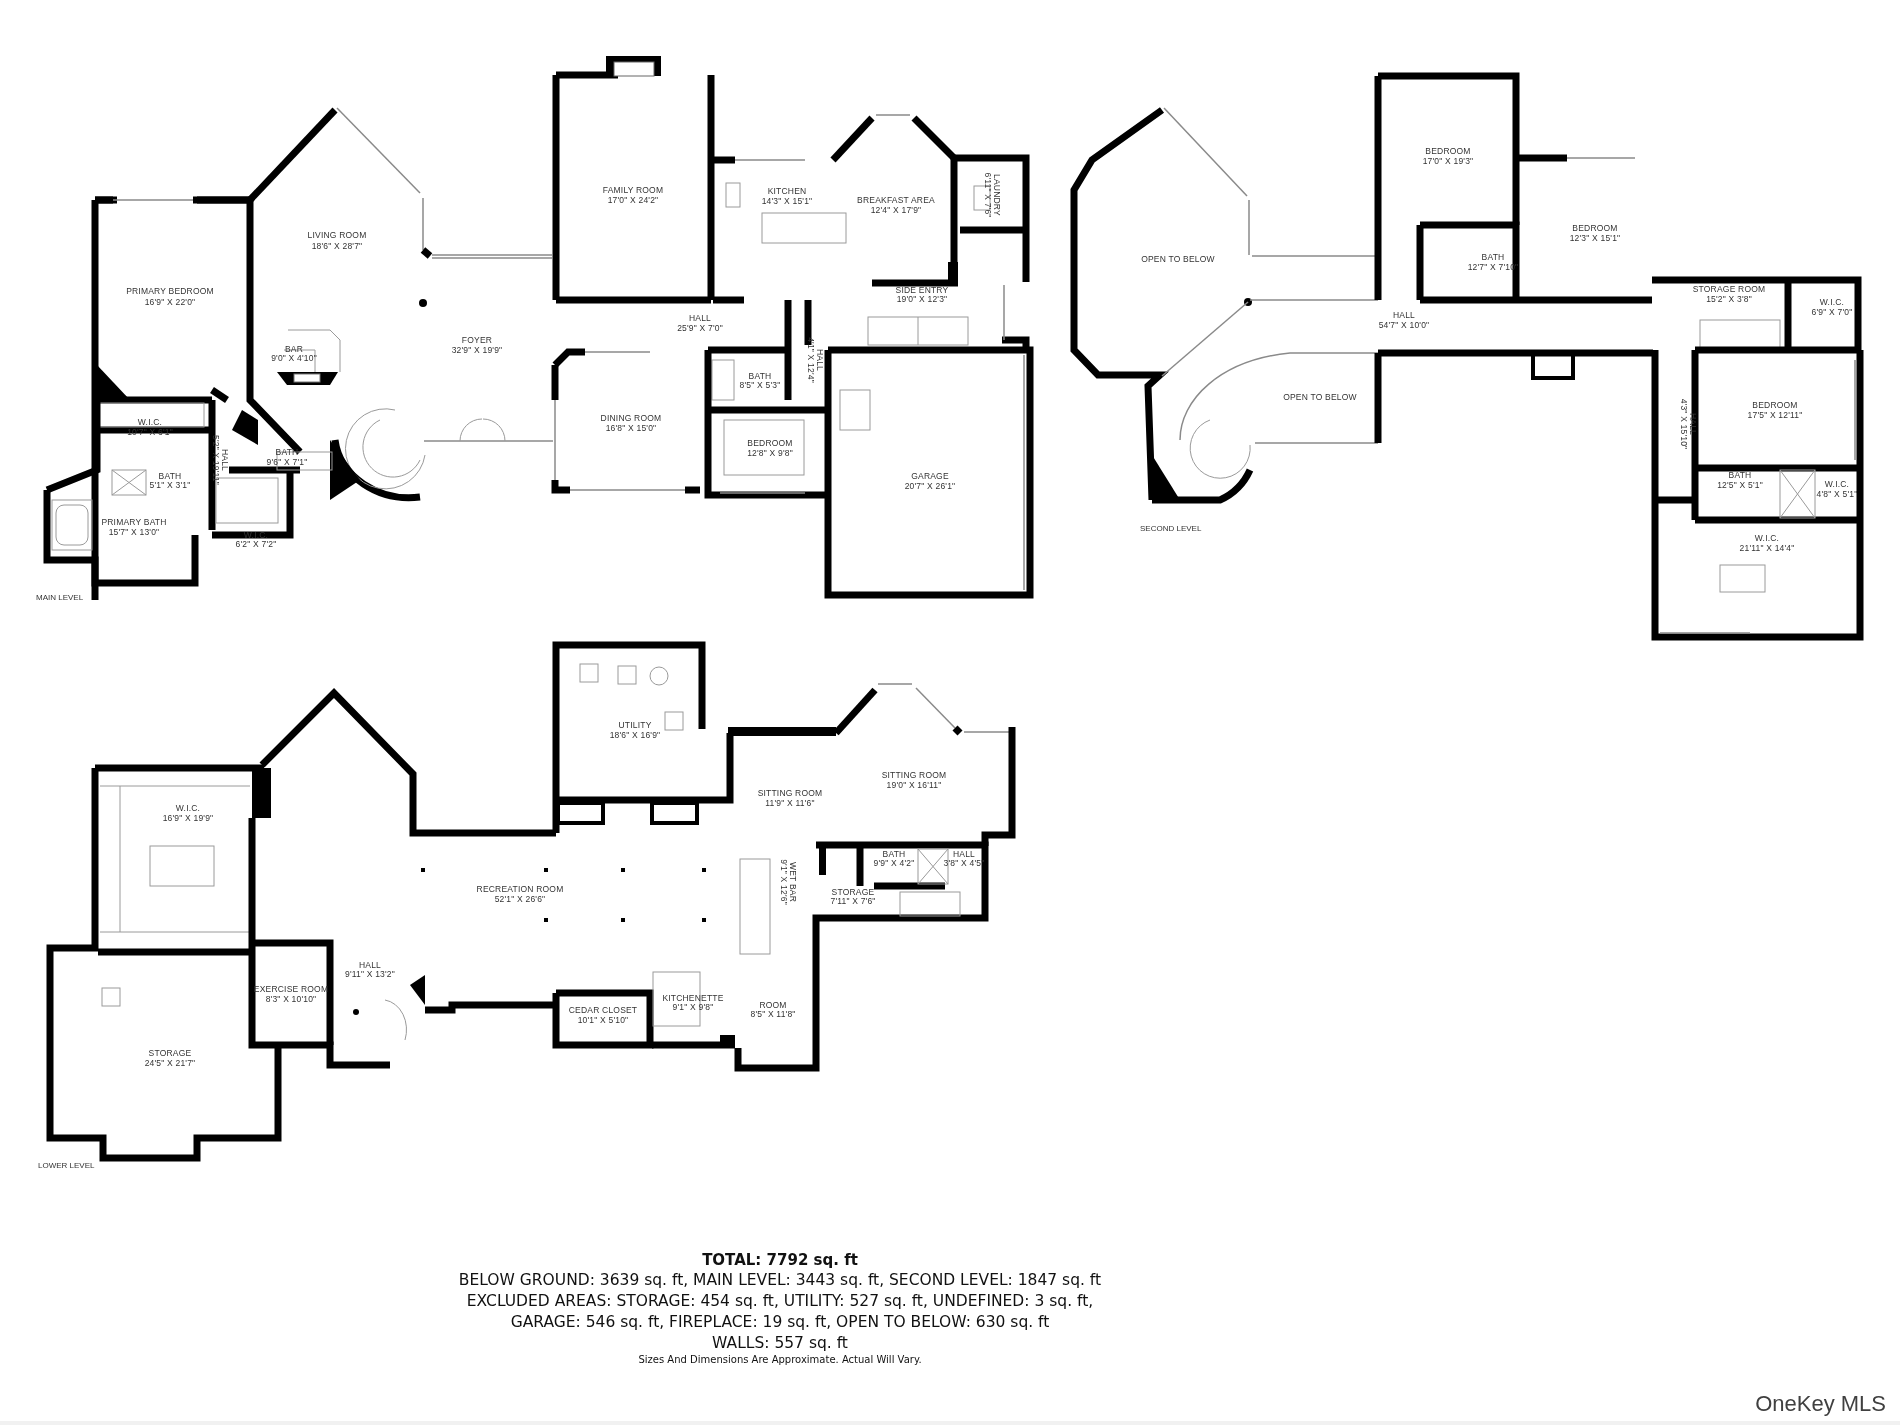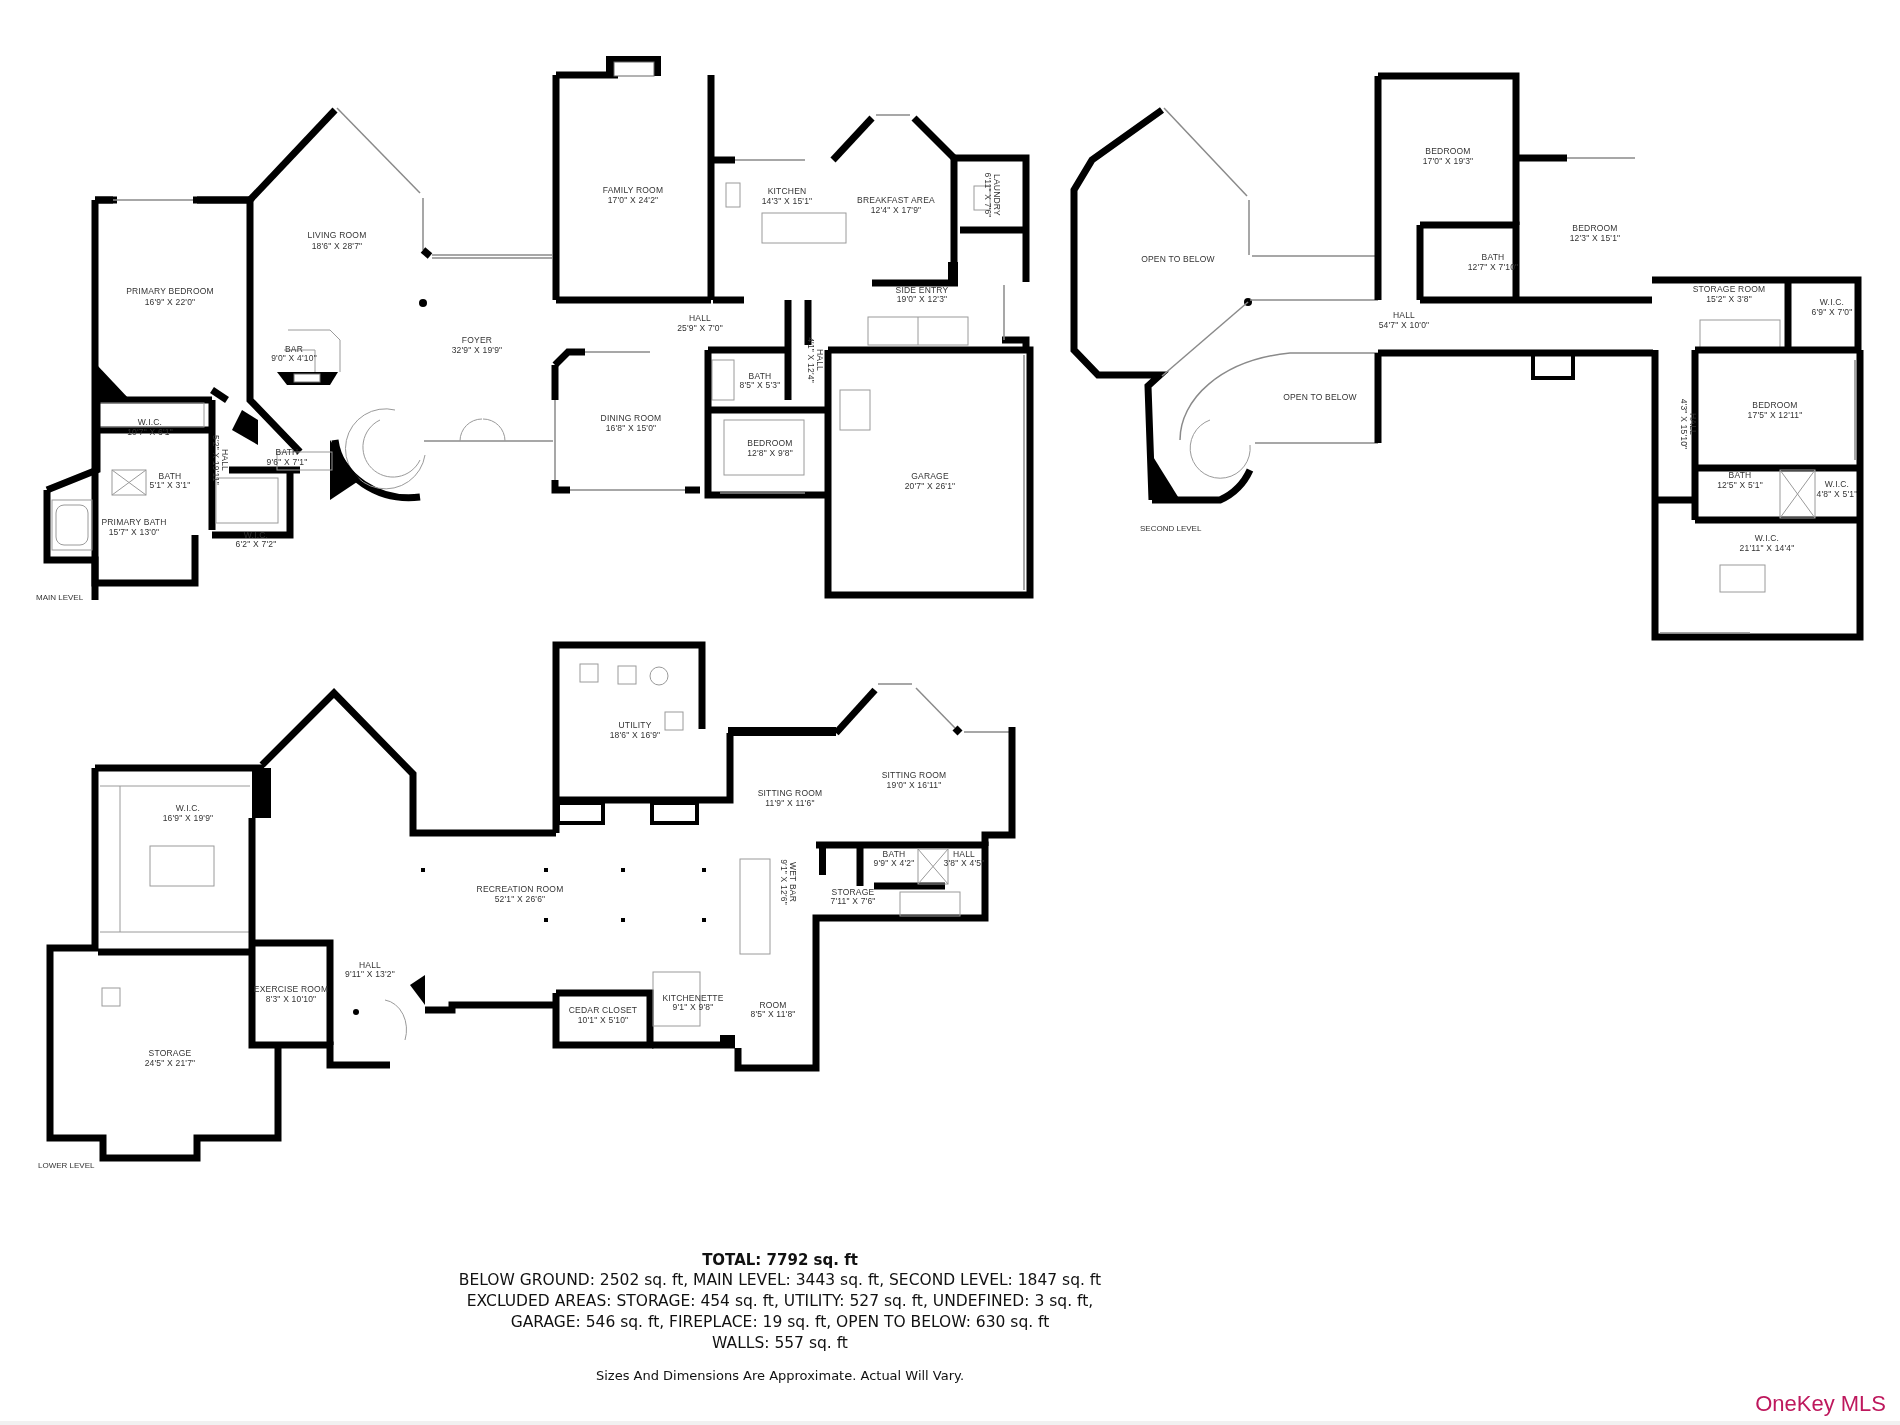--- a/index.html
+++ b/index.html
@@ -8,22 +8,22 @@
   .wall{fill:none;stroke:#000;stroke-width:7;stroke-linejoin:miter;}
   .wall-thin{fill:none;stroke:#000;stroke-width:4;}
   .win{fill:none;stroke:#8a8a8a;stroke-width:1.5;}
   .fix{fill:none;stroke:#9a9a9a;stroke-width:1;}
   .solid{fill:#000;}
   .room-label{font-family:"Liberation Sans",sans-serif;font-size:8.5px;fill:#333;text-anchor:middle;letter-spacing:0.2px;}
   .level-label{font-family:"Liberation Sans",sans-serif;font-size:8px;fill:#333;}
   #summary{position:absolute;left:0;top:1250px;width:1560px;text-align:center;color:#111;font-family:"DejaVu Sans",sans-serif;}
   #summary .total{font-size:15px;font-weight:bold;line-height:20px;}
   #summary .line{font-size:15.5px;line-height:21px;}
-  #summary .disclaimer{font-size:13px;margin-top:14px;}
-  #watermark{position:absolute;right:14px;bottom:8px;font-family:"Liberation Sans",sans-serif;font-size:22px;color:#be185d;}
+  #summary .disclaimer{font-size:10px;}
+  #watermark{position:absolute;right:14px;bottom:8px;font-family:"Liberation Sans",sans-serif;font-size:22px;color:#404040;}
   #bottom-rule{position:absolute;left:0;bottom:0;width:1900px;height:4px;background:#f1f1f1;}
 </style>
 </head>
 <body>
 
 <svg id="plan" viewBox="0 0 1900 1425" xmlns="http://www.w3.org/2000/svg">
 
   <g>
 
     <path class="wall" d="M95,200 L95,600 M95,200 L117,200 M197,200 L250,200 L250,200 M247,200 L250,200"></path>
@@ -329,21 +329,21 @@
     <text class="room-label" x="773" y="1008">ROOM</text>
     <text class="room-label" x="773" y="1017">8'5" X 11'8"</text>
     <text class="room-label" x="170" y="1056">STORAGE</text>
     <text class="room-label" x="170" y="1066">24'5" X 21'7"</text>
     <text class="level-label" x="38" y="1168">LOWER LEVEL</text>
   </g>
 </svg>
 
 <div id="summary">
   <div class="total">TOTAL: 7792 sq. ft</div>
-  <div class="line">BELOW GROUND: 2502 sq. ft, MAIN LEVEL: 3443 sq. ft, SECOND LEVEL: 1847 sq. ft</div>
+  <div class="line">BELOW GROUND: 3639 sq. ft, MAIN LEVEL: 3443 sq. ft, SECOND LEVEL: 1847 sq. ft</div>
   <div class="line">EXCLUDED AREAS: STORAGE: 454 sq. ft, UTILITY: 527 sq. ft, UNDEFINED: 3 sq. ft,</div>
   <div class="line">GARAGE: 546 sq. ft, FIREPLACE: 19 sq. ft, OPEN TO BELOW: 630 sq. ft</div>
   <div class="line">WALLS: 557 sq. ft</div>
   <div class="disclaimer">Sizes And Dimensions Are Approximate. Actual Will Vary.</div>
 </div>
 
 <div id="watermark">OneKey MLS</div>
 <div id="bottom-rule"></div>
 
 </body></html>

